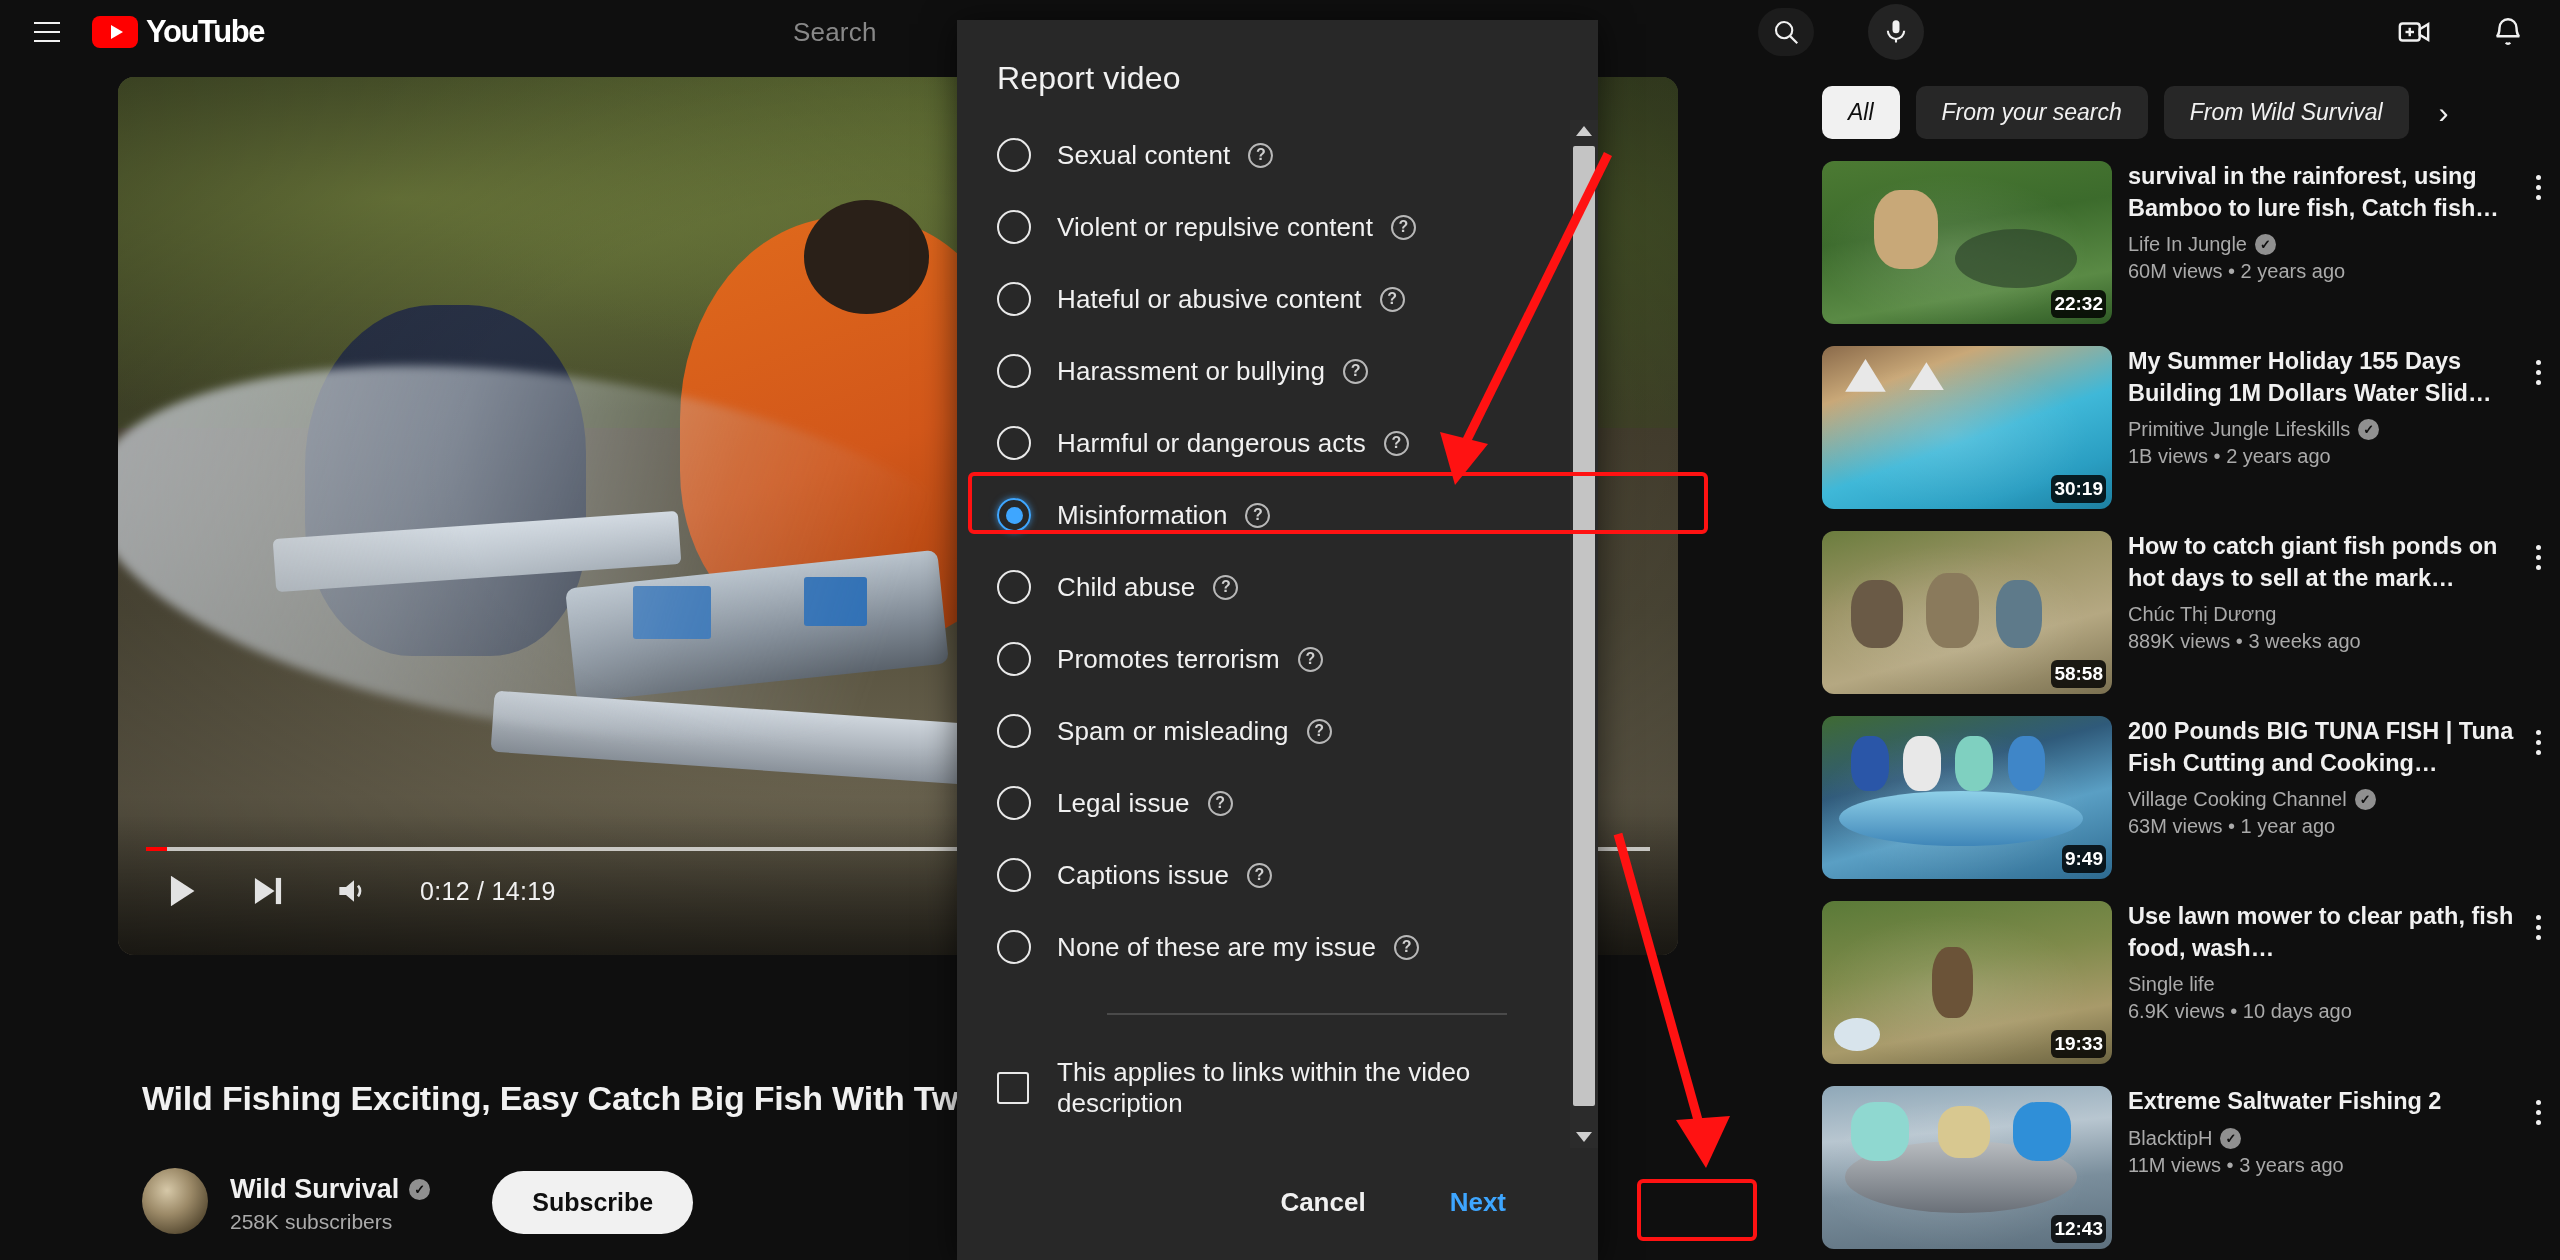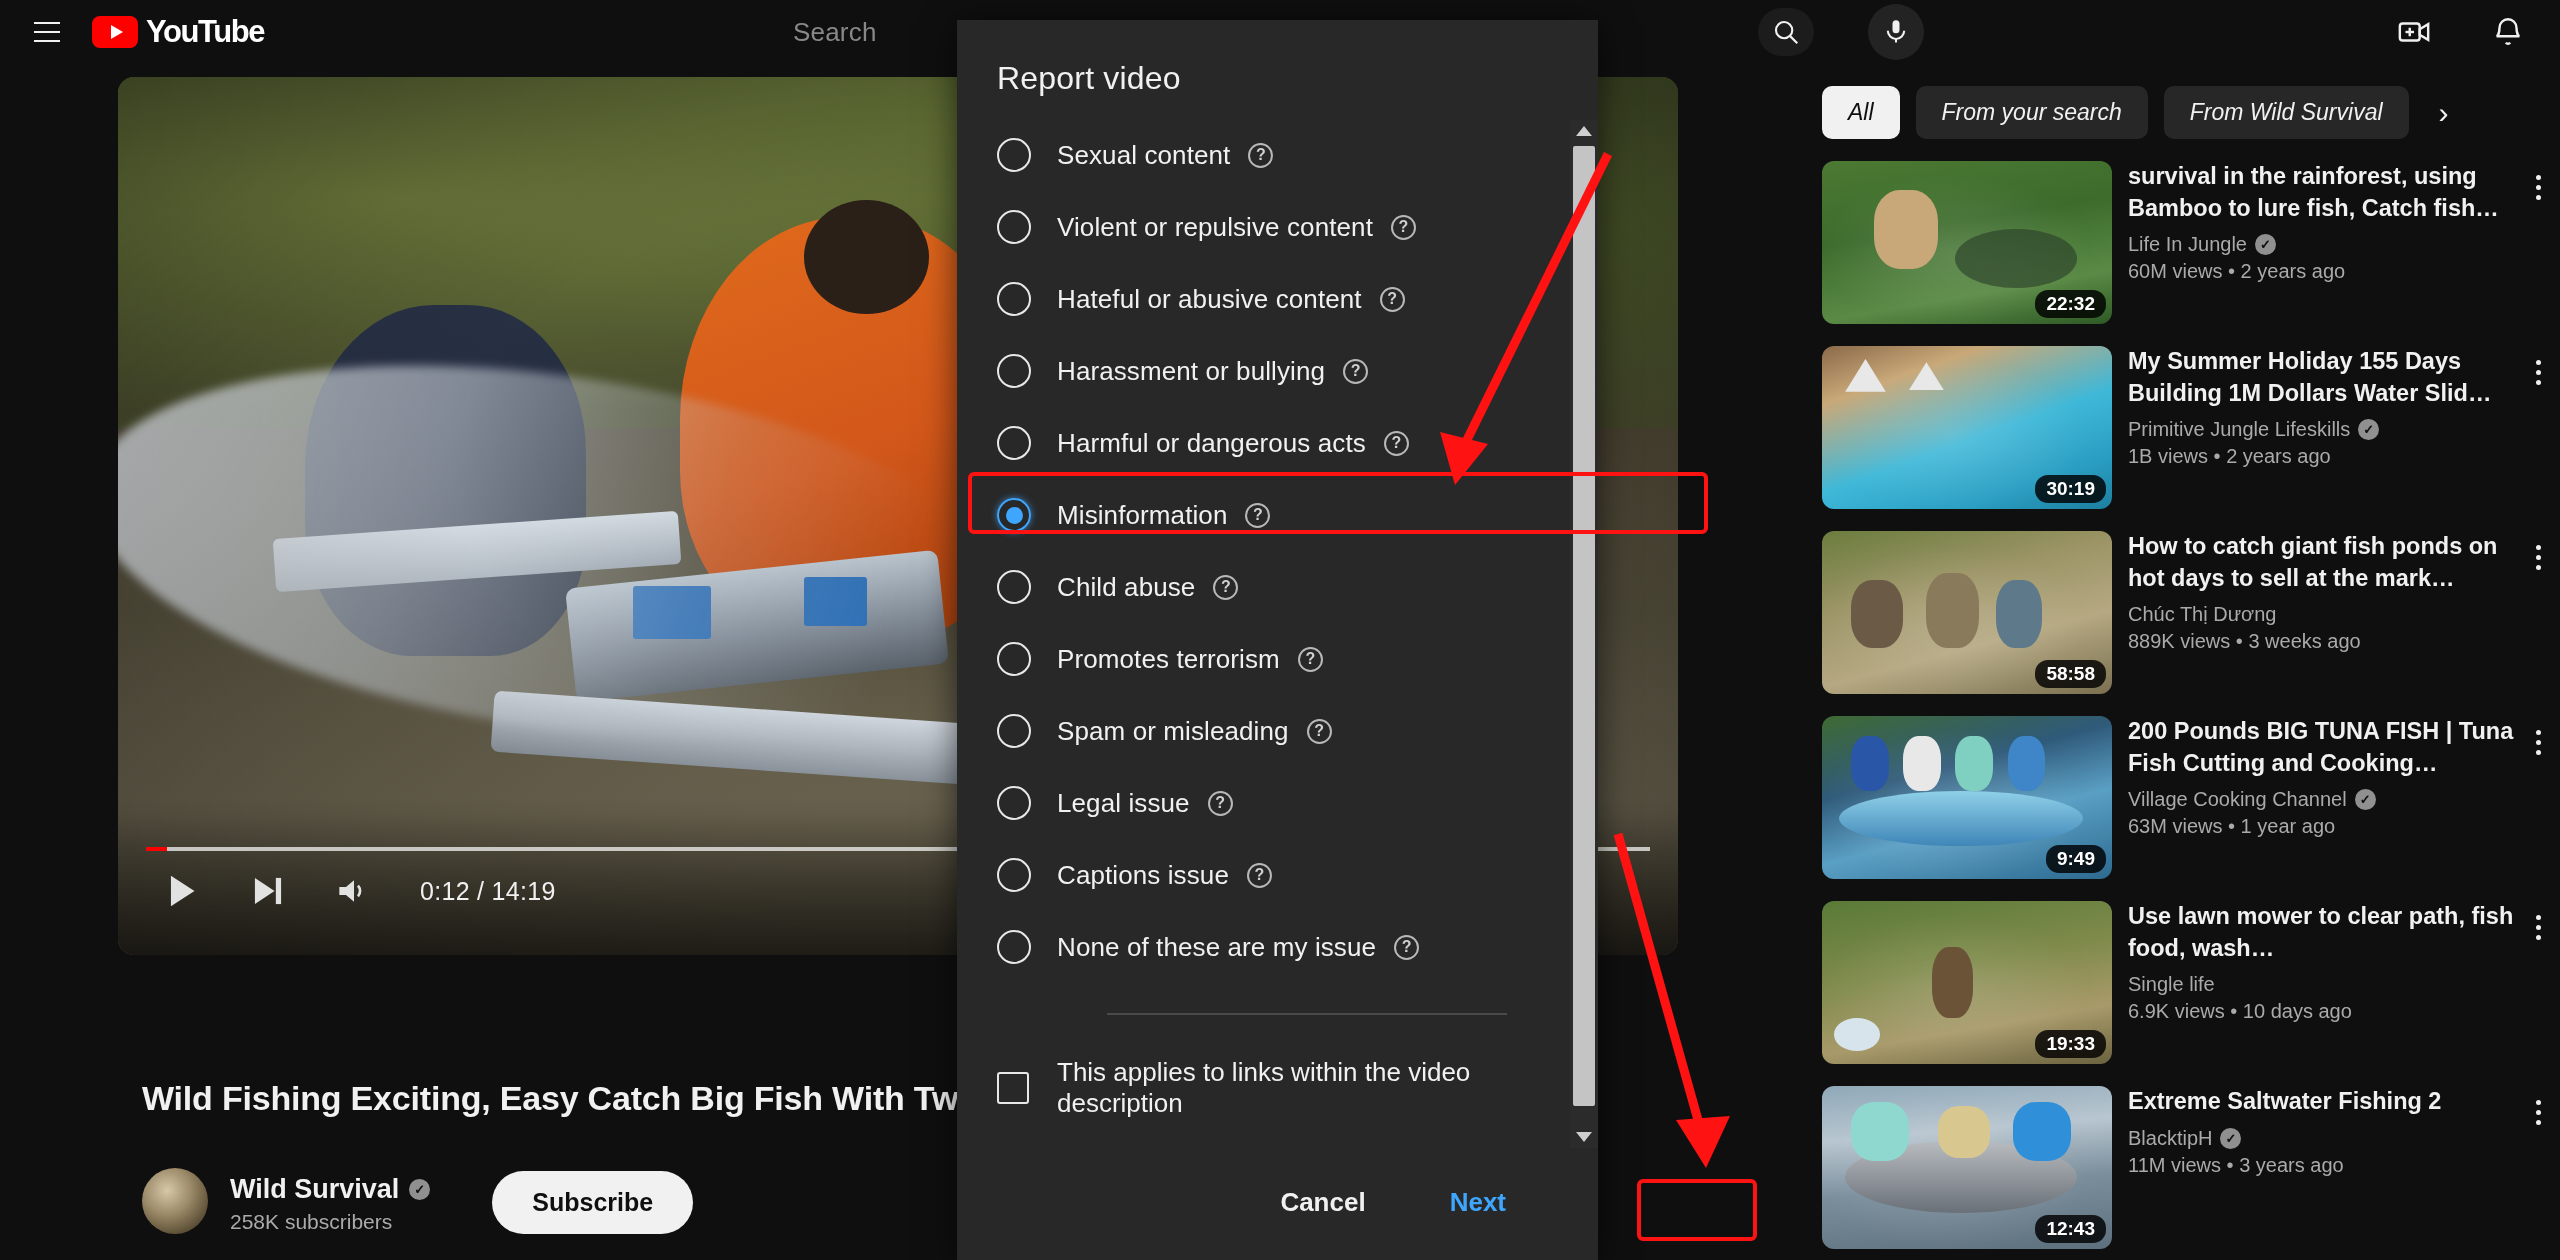--- a/index.html
+++ b/index.html
@@ -113,21 +113,21 @@
   .chips { display:flex; align-items:center; gap:16px; padding: 22px 0 0 12px; }
   .chip { background:#272727; color:#f1f1f1; font-size:23px; padding:13px 26px; border-radius:10px;
           white-space:nowrap; cursor:pointer;font-style:italic; }
   .chip.active { background:#f1f1f1; color:#0f0f0f; }
   .chip-arrow { color:#f1f1f1; font-size:30px; margin-left:6px; cursor:pointer; padding: 0 8px; }
 
   .vid-list { margin-top: 22px; padding-left:12px; }
   .vid-item { display:flex; gap:16px; margin-bottom:22px; position:relative; cursor:pointer; }
   .thumb { position:relative; width:290px; height:163px; border-radius:12px; flex:0 0 290px; overflow:hidden; }
   .dur { position:absolute; right:6px; bottom:6px; background:rgba(0,0,0,.82); color:#fff;
-         font-size:19px; font-weight:600; padding:3px 11px; border-radius:13px; }
+         font-size:19px; font-weight:600; padding:3px 3px; border-radius:6px; }
   .vid-meta { flex:1; min-width:0; padding-right:40px; }
   .vid-title { color:#f1f1f1; font-size:23.5px; font-weight:600; line-height:1.35;
                display:-webkit-box; -webkit-line-clamp:2; -webkit-box-orient:vertical; overflow:hidden; }
   .vid-chan { color:#aaa; font-size:20px; margin-top:9px; display:flex; align-items:center; gap:8px; }
   .vid-stats { color:#aaa; font-size:20px; margin-top:4px; }
   .kebab { position:absolute; right:4px; top:4px; width:36px; height:44px; display:flex;
            flex-direction:column; align-items:center; justify-content:center; gap:5px; cursor:pointer; }
   .kebab i { display:block; width:5px; height:5px; border-radius:50%; background:#f1f1f1; }
 
   

